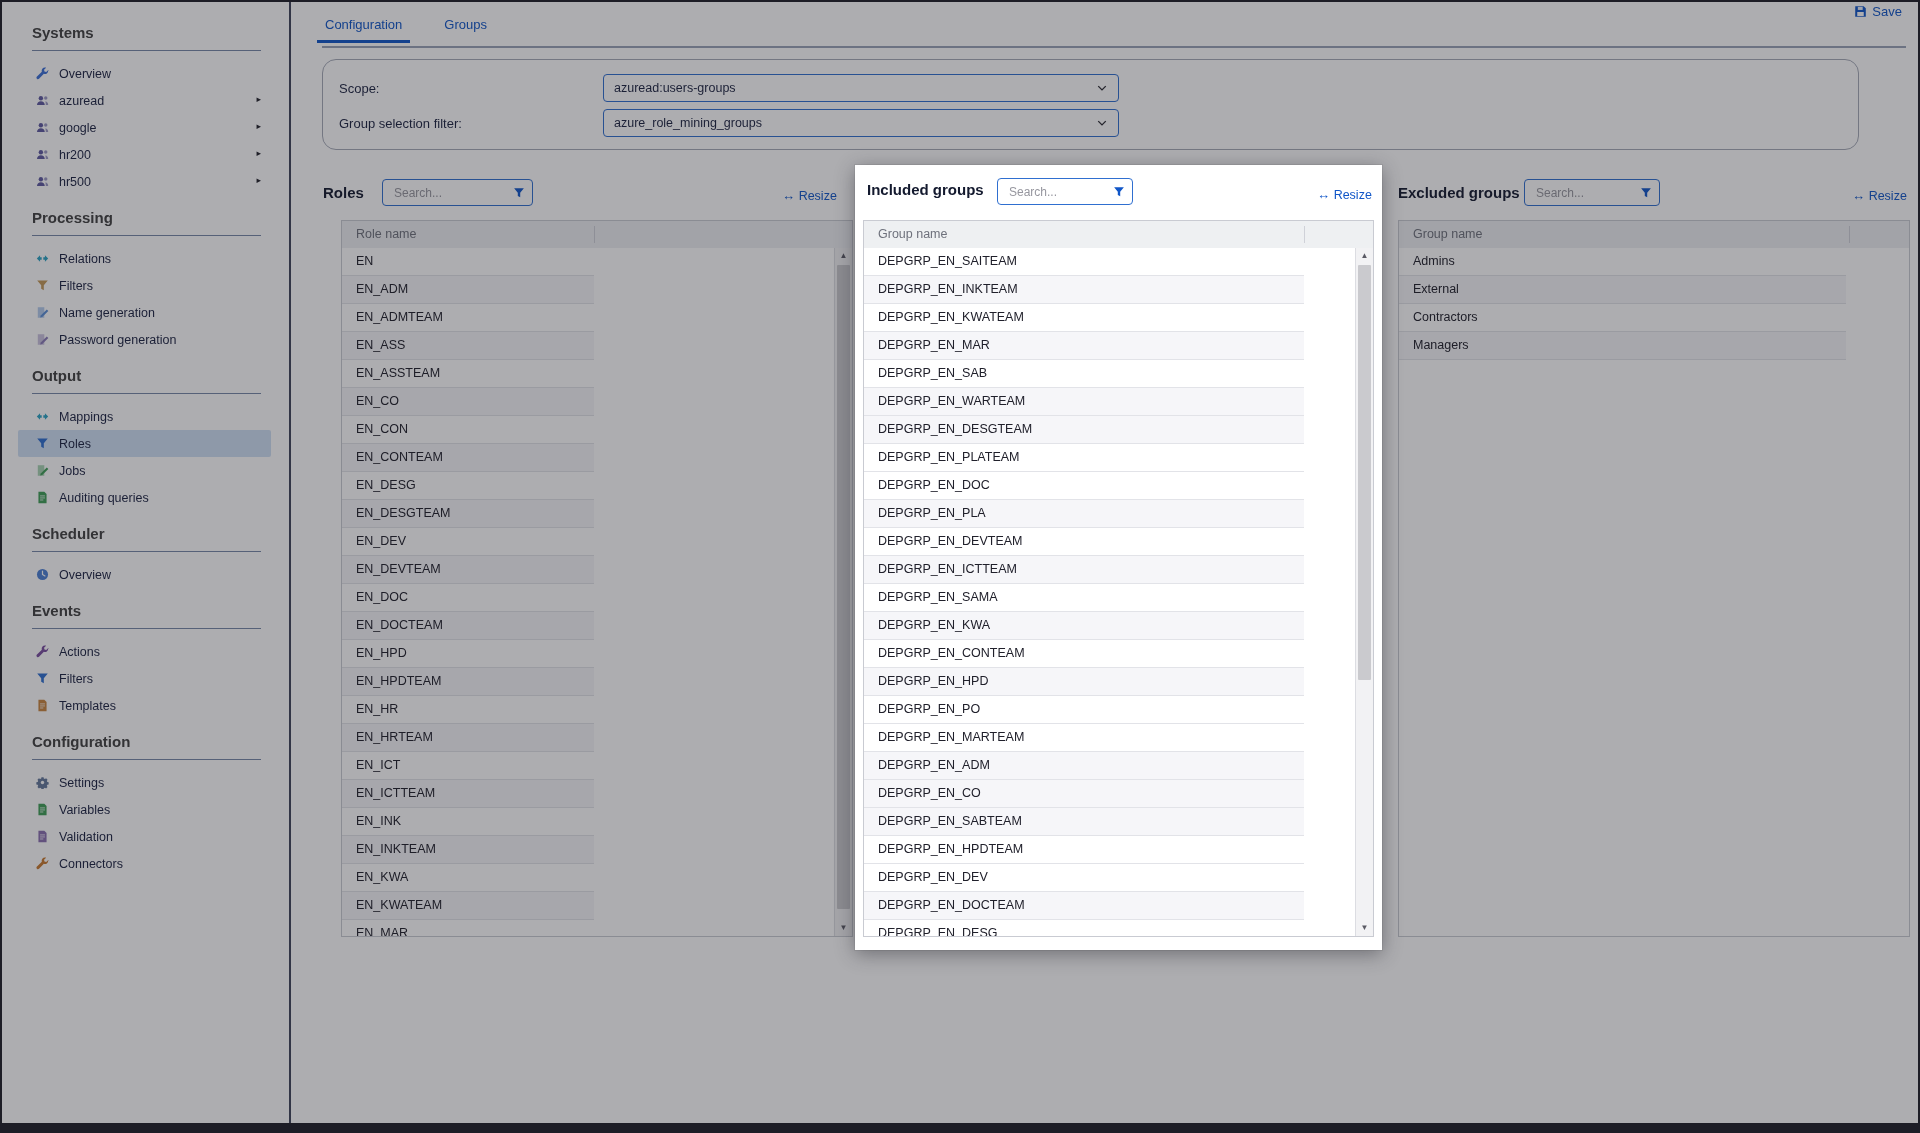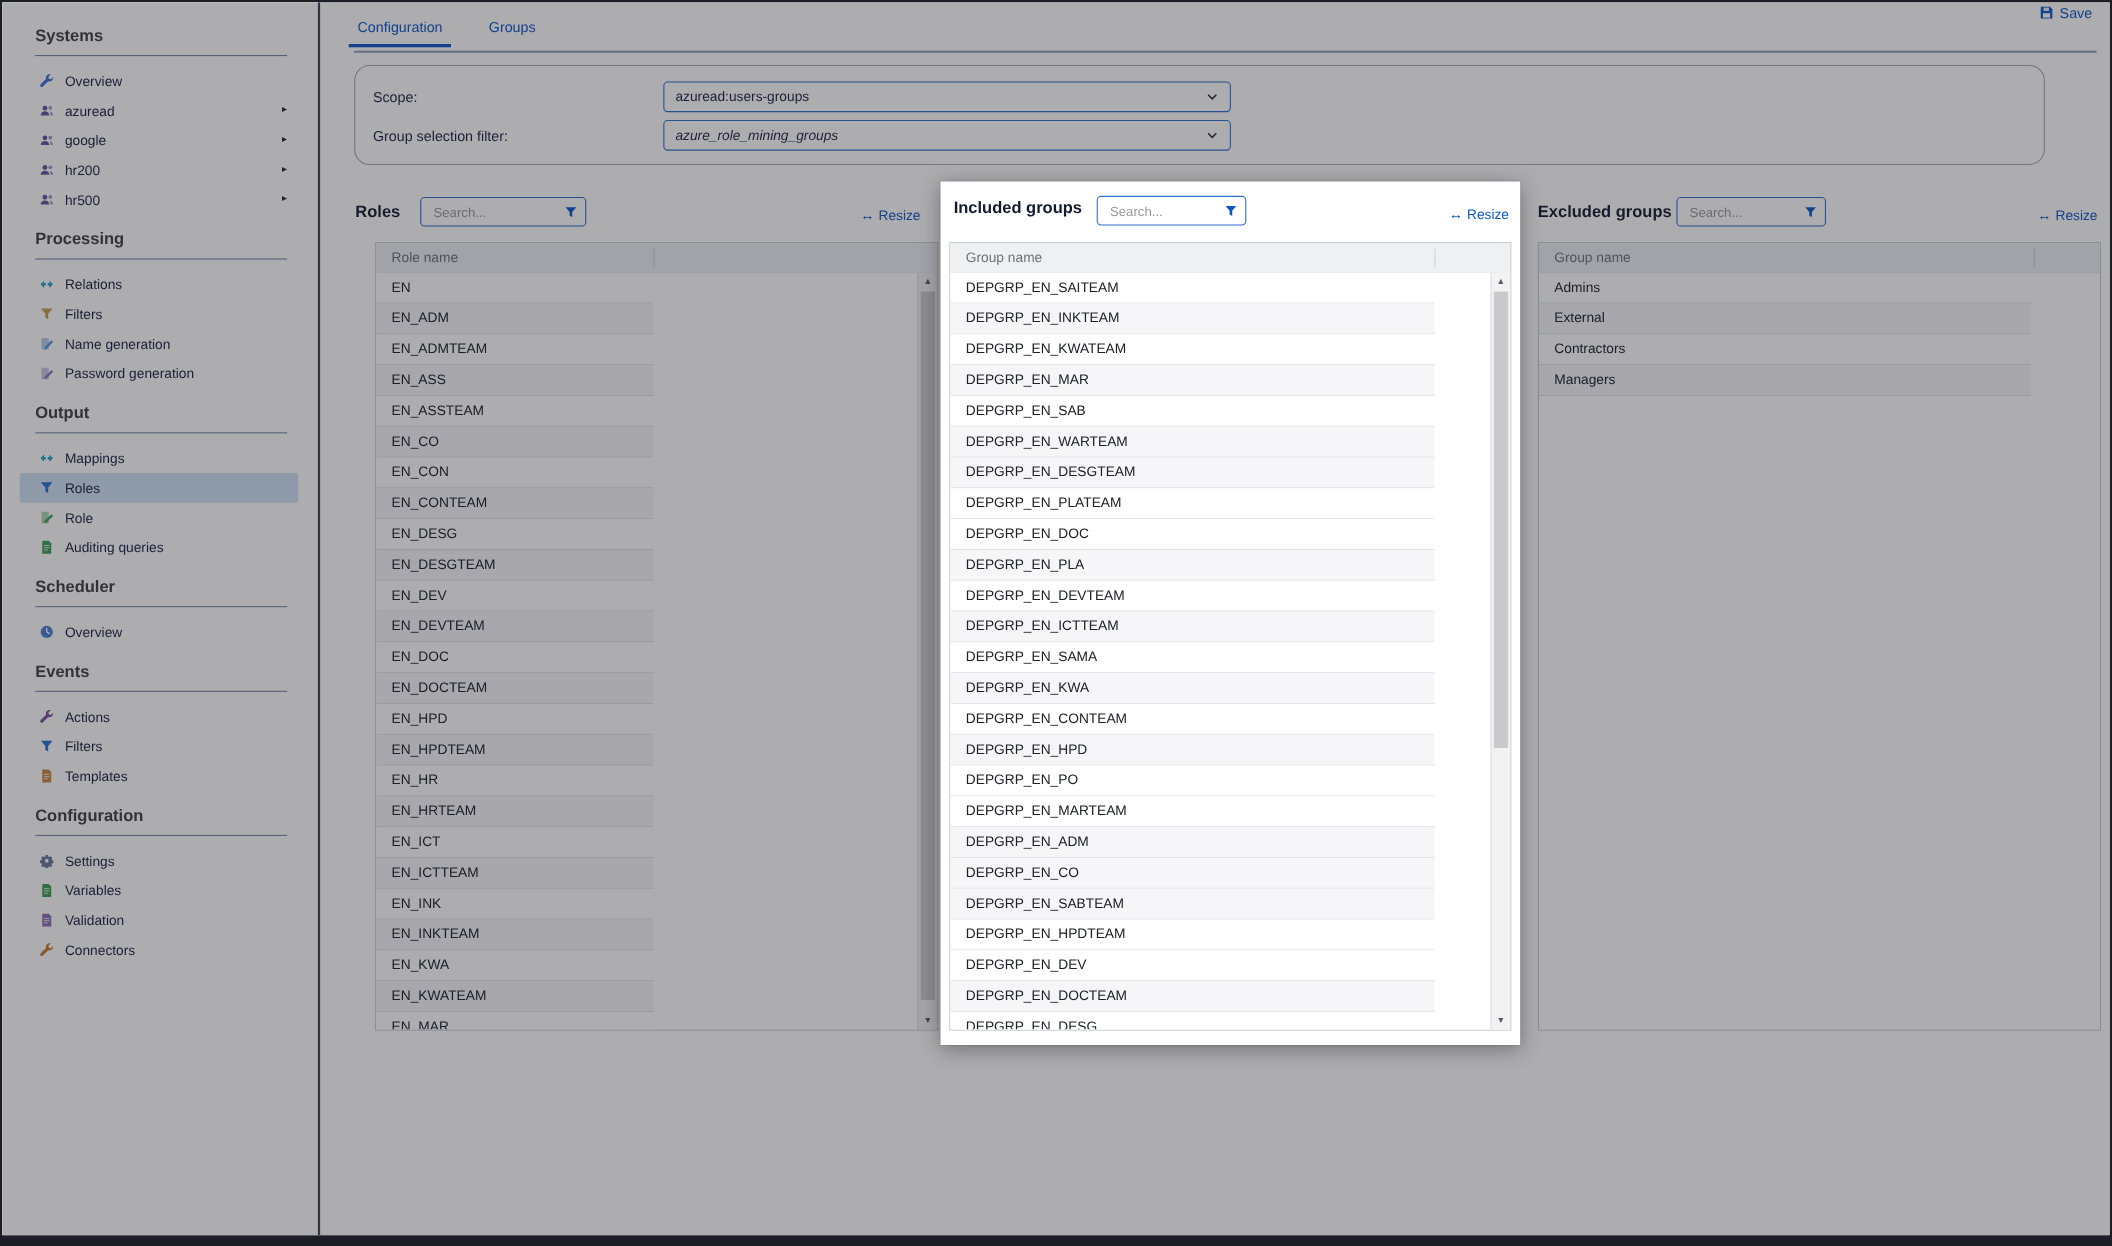--- a/index.html
+++ b/index.html
@@ -30,21 +30,21 @@
   .tabline{position:absolute;left:29px;right:12px;top:44px;height:1.5px;background:#9aa3b8;}
   .save{position:absolute;right:16px;top:2px;display:flex;align-items:center;gap:5px;
         color:#1056c8;font-size:13px;cursor:pointer;}
   .cfg{position:absolute;left:29px;top:57px;width:1537px;height:91px;border:1.5px solid #a6abb8;
        border-radius:14px;box-sizing:border-box;}
   .cfg-label{position:absolute;left:16px;font-size:13px;color:#1c2340;}
   .lbl1{top:21px;} .lbl2{top:56px;}
   .dd{position:absolute;left:280px;width:516px;height:28px;border:1.5px solid #2f6fd0;border-radius:4px;
       background:#fff;display:flex;align-items:center;padding:0 10px;box-sizing:border-box;
       font-size:12.5px;color:#1c2340;cursor:pointer;}
-  .dd1{top:14px;} .dd2{top:49px;font-style:italic;}
+  .dd1{top:14px;} .dd2{top:49px;}
   .dd .chev{margin-left:auto;display:inline-flex;}
   
   .p-title{position:absolute;font-size:15px;font-weight:bold;color:#13192e;white-space:nowrap;}
   .search{position:absolute;height:27px;border:1.5px solid #2f6fd0;border-radius:4px;background:#fff;
           display:flex;align-items:center;box-sizing:border-box;padding:0 7px 0 9px;}
   .search input{border:none;outline:none;flex:1;min-width:0;font-size:12px;color:#333;background:transparent;
                 font-family:"Liberation Sans",sans-serif;}
   .search input::placeholder{color:#97979f;}
   .resize{position:absolute;font-size:12.5px;color:#1056c8;white-space:nowrap;cursor:pointer;}
   .resize .resize-icon::before{content:"\2194\00a0";font-size:13px;}
@@ -222,21 +222,21 @@
       <span class="sb-lb">Roles</span>
 
     </div>
     <div class="sb-item">
       <span class="sb-ic">
                 <svg width="13" height="13" viewBox="0 0 16 16">
                   <path fill="#3f9e57" opacity=".45" d="M2.2 1.5h8v13h-8z"></path>
                   <path fill="#3f9e57" d="M5.8 11.7 13.3 4.2l1.9 1.9-7.5 7.5-2.6.7z"></path>
                 </svg>
               </span>
-      <span class="sb-lb">Role</span>
+      <span class="sb-lb">Jobs</span>
 
     </div>
     <div class="sb-item">
       <span class="sb-ic">
                 <svg width="13" height="13" viewBox="0 0 16 16">
                   <path fill="#3f9e57" d="M3 .8h7.2L13 3.6v11.6H3z"></path>
                   <g fill="#ffffff" opacity=".85">
                     <rect x="5" y="5.5" width="6" height="1.1"></rect>
                     <rect x="5" y="8" width="6" height="1.1"></rect>
                     <rect x="5" y="10.5" width="4" height="1.1"></rect>

